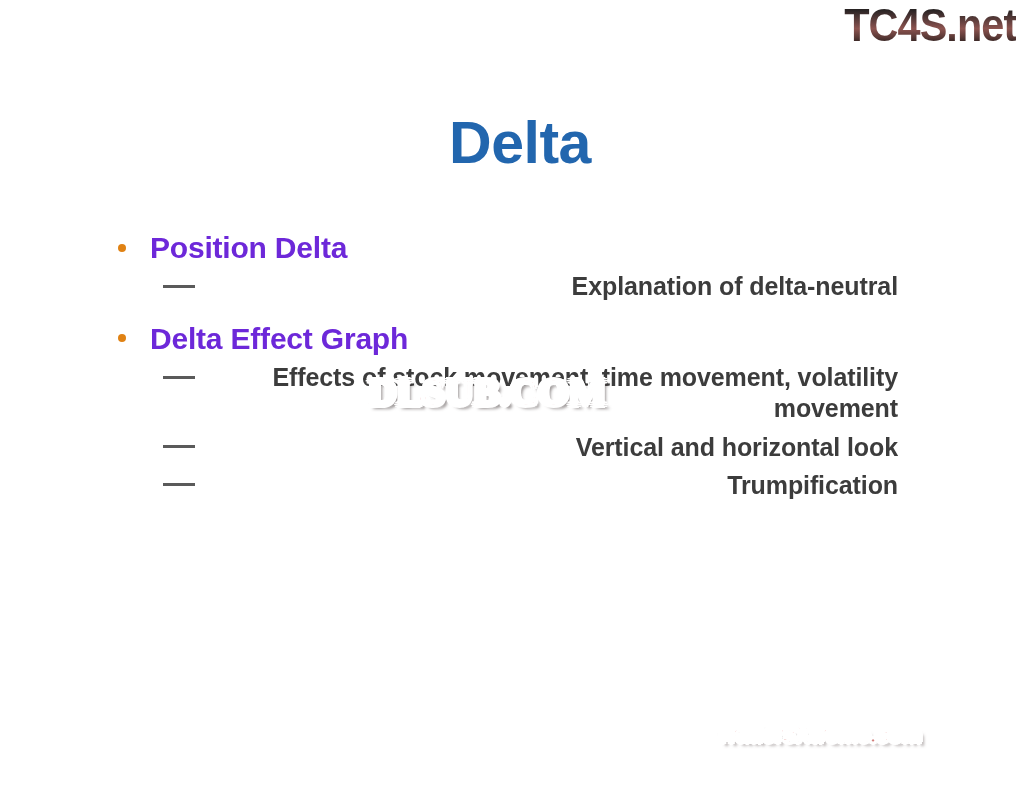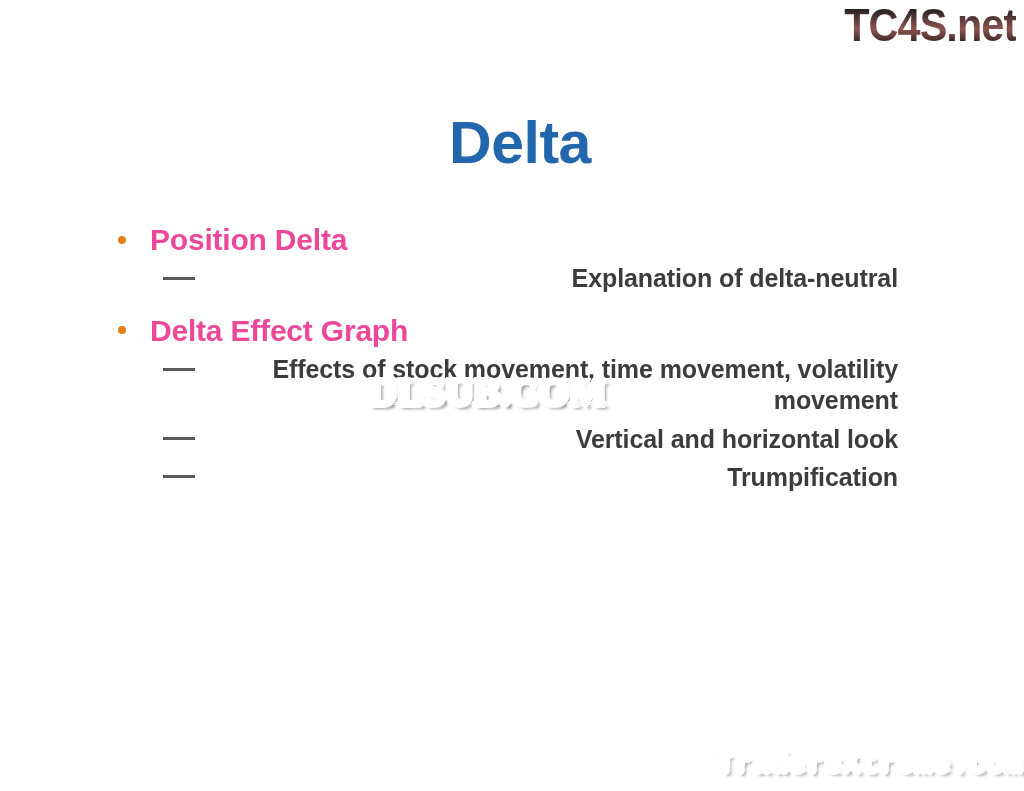--- a/index.html
+++ b/index.html
@@ -67,26 +67,26 @@
   
   .body-area {
     position: absolute;
     left: 108px;
     top: 218px;
     width: 790px;
   }
 
   .lvl1 {
     position: relative;
-    color: #ec4899;
+    color: #6d28d9;
     font-size: 30px;
     font-weight: bold;
     line-height: 1.18;
     padding-left: 42px;
-    margin: 4px 0 6px 0;
+    margin: 12px 0 6px 0;
     letter-spacing: -0.2px;
   }
   .lvl1 .bullet {
     position: absolute;
     left: 10px;
     top: 0.46em;
     width: 8px;
     height: 8px;
     border-radius: 50%;
     background: #E08214;
@@ -151,24 +151,24 @@
     -webkit-background-clip: text;
     background-clip: text;
     -webkit-text-fill-color: transparent;
     color: transparent;
   }
 
   
   .wm-traders {
     position: absolute;
     left: 716px;
-    top: 749px;
-    font-family: Liberation Mono, monospace;
-    font-weight: bold;
-    font-size: 30px;
+    top: 724px;
+    font-family: Liberation Sans, sans-serif;
+    font-weight: bold;
+    font-size: 22px;
     line-height: 1;
     white-space: nowrap;
     z-index: 20;
     color: #D9534F;
     text-shadow:
       -2px -2px 0 #ffffff,
        2px -2px 0 #ffffff,
       -2px  2px 0 #ffffff,
        2px  2px 0 #ffffff,
       -3px  0px 0 #ffffff,

